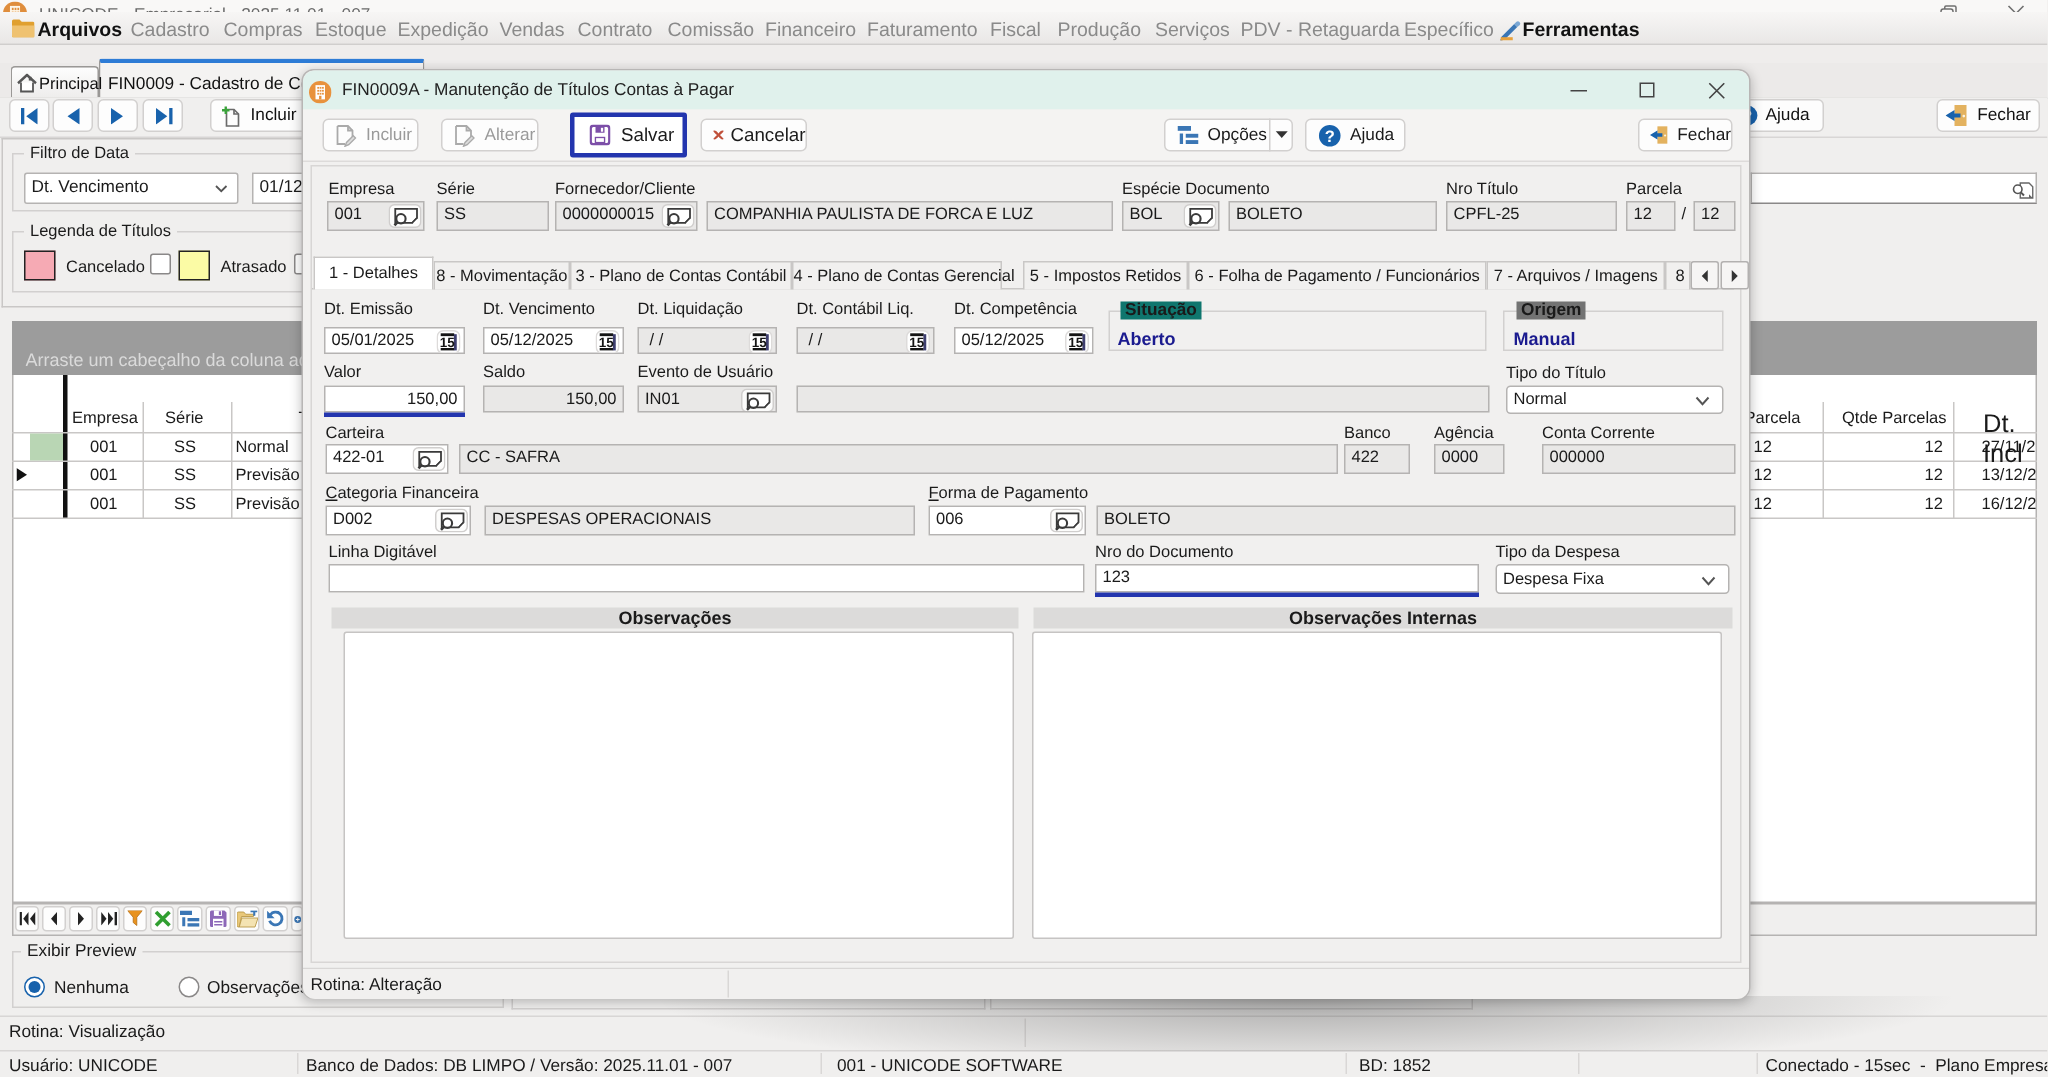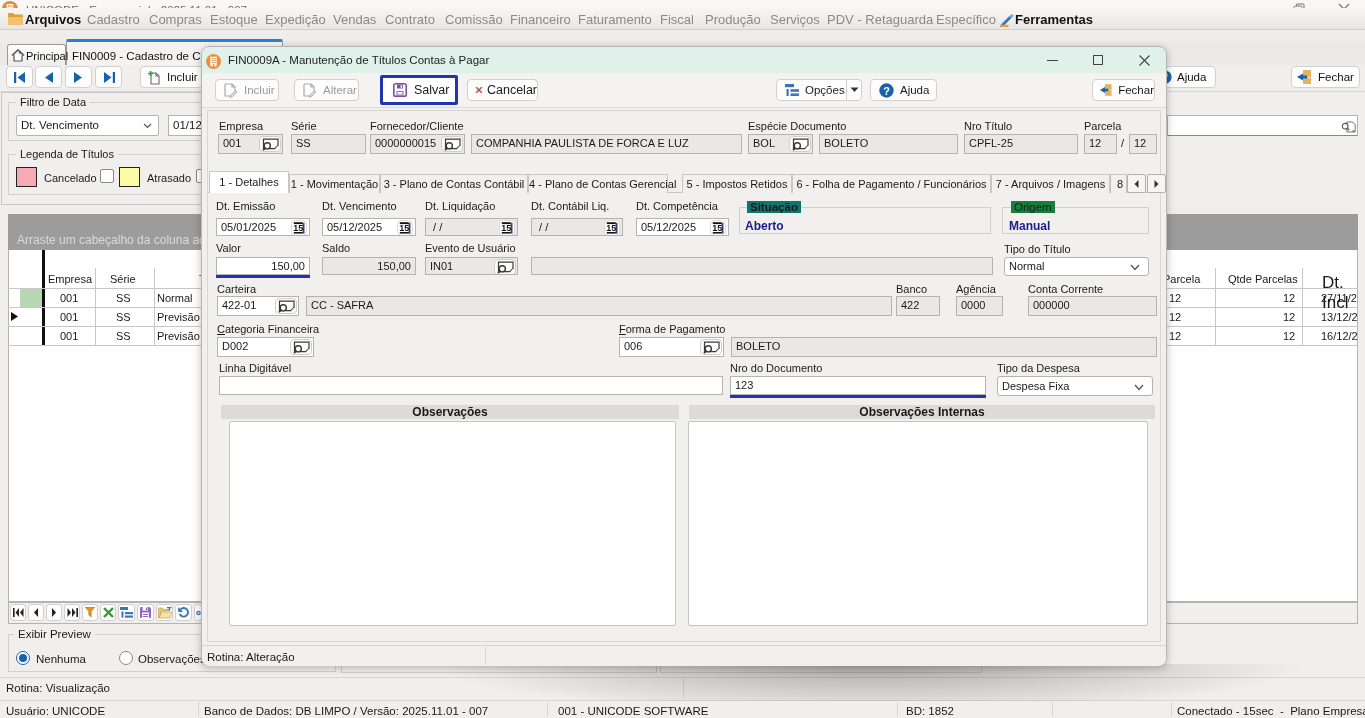--- a/index.html
+++ b/index.html
@@ -440,21 +440,21 @@
       </svg></div>
   <div class="fld" style="left:617px;top:87px;width:139px;height:20px">BOLETO</div>
   <div class="lbl" style="left:762px;top:73px">Nro Título</div>
   <div class="fld" style="left:762px;top:87px;width:114px;height:20px">CPFL-25</div>
   <div class="lbl" style="left:882px;top:73px">Parcela</div>
   <div class="fld" style="left:882px;top:87px;width:33px;height:20px">12</div>
   <div class="lbl" style="left:919px;top:90px">/</div>
   <div class="fld" style="left:927px;top:87px;width:28px;height:20px">12</div>
 
   <div class="abs" style="left:6px;top:145px;width:948px;height:1px;background:#c9c7c6"></div>
-  <div class="dtab" style="left:87px;width:91px">1 - Movimentação</div>
+  <div class="dtab" style="left:87px;width:91px">8 - Movimentação</div>
   <div class="dtab" style="left:178px;width:148px">3 - Plano de Contas Contábil</div>
   <div class="dtab" style="left:326px;width:140px">4 - Plano de Contas Gerencial</div>
   <div class="dtab" style="left:480px;width:110px">5 - Impostos Retidos</div>
   <div class="dtab" style="left:590px;width:199px">6 - Folha de Pagamento / Funcionários</div>
   <div class="dtab" style="left:789px;width:119px">7 - Arquivos / Imagens</div>
   <div class="dtab" style="left:908px;width:17px;text-align:left;padding-left:6px;overflow:hidden">8 - An</div>
   <div class="dtab act" style="left:7px;width:80px;line-height:21px">1 - Detalhes</div>
   <div class="abs" style="left:925px;top:127px;width:19px;height:19px;background:#f6f5f4;border:1px solid #b3b1b0;border-radius:2px;text-align:center"><svg width="5" height="8" viewBox="0 0 5 8" style="margin-top:5px">
         <path d="M4.5 0 L0.5 4 L4.5 8 Z" fill="#333"></path>
       </svg></div>
@@ -504,21 +504,21 @@
         <rect x="2.8" y="2.2" width="10.4" height="11.6" fill="#fff"></rect>
         <rect x="2.8" y="2.2" width="9" height="1.9" fill="#141414"></rect>
         <rect x="2.8" y="12" width="9" height="1.6" fill="#141414"></rect>
         <rect x="11.6" y="2.8" width="1.9" height="10.8" fill="#3e3e6e"></rect>
         <text x="7.2" y="11.2" font-size="9" font-weight="bold" fill="#141414" text-anchor="middle" font-family="Liberation Sans">15</text>
       </svg></div>
   <div class="abs" style="left:537px;top:160px;width:252px;height:27px;border:1px solid #d2d0cf"></div>
   <div class="abs" style="left:545px;top:154px;background:#0f766e;padding:0 3px;font-size:11.5px;font-weight:bold">Situação</div>
   <div class="abs" style="left:543px;top:172px;font-size:12px;font-weight:bold;color:#1b1b8f">Aberto</div>
   <div class="abs" style="left:800px;top:160px;width:147px;height:27px;border:1px solid #d2d0cf"></div>
-  <div class="abs" style="left:809px;top:154px;background:#15803d;padding:0 3px;font-size:11.5px;font-weight:normal">Origem</div>
+  <div class="abs" style="left:809px;top:154px;background:#737373;padding:0 3px;font-size:11.5px;font-weight:bold">Origem</div>
   <div class="abs" style="left:807px;top:172px;font-size:12px;font-weight:bold;color:#1b1b8f">Manual</div>
   <div class="lbl" style="left:14px;top:195px">Valor</div>
   <div class="fldw" style="left:14px;top:210px;width:94px;height:18px;line-height:16px;text-align:right">150,00</div>
   <div class="abs" style="left:14px;top:228px;width:94px;height:3px;background:#2335ae"></div>
   <div class="lbl" style="left:120px;top:195px">Saldo</div>
   <div class="fld" style="left:120px;top:210px;width:94px;height:18px;line-height:16px;text-align:right">150,00</div>
   <div class="lbl" style="left:223px;top:195px">Evento de Usuário</div>
   <div class="fld" style="left:223px;top:210px;width:93px;height:18px;line-height:16px">IN01<svg class="mag" width="22" height="16" viewBox="0 0 22 16">
         <rect x="0.5" y="0.5" width="21" height="15" rx="3.5" fill="#fcfcfb" stroke="#d0cecd"></rect>
         <path d="M4.5 3.2 L19 3.2 L19 9.3 L15.8 12.6 L4.5 12.6 Z" fill="#fff" stroke="#3a3a3a" stroke-width="1.2"></path>
@@ -550,20 +550,21 @@
   <div class="fld" style="left:826px;top:249px;width:129px;height:20px">000000</div>
   <div class="lbl" style="left:15px;top:276px"><span style="text-decoration:underline">C</span>ategoria Financeira</div>
   <div class="fldw" style="left:15px;top:290px;width:97px;height:20px">D002<svg class="mag" width="22" height="16" viewBox="0 0 22 16">
         <rect x="0.5" y="0.5" width="21" height="15" rx="3.5" fill="#fcfcfb" stroke="#d0cecd"></rect>
         <path d="M4.5 3.2 L19 3.2 L19 9.3 L15.8 12.6 L4.5 12.6 Z" fill="#fff" stroke="#3a3a3a" stroke-width="1.2"></path>
         <path d="M19 9.3 L15.8 12.6 L19 12.6 Z" fill="#fff"></path>
         <path d="M15.8 12.6 L19 9.3" stroke="#3a3a3a" stroke-width="1"></path>
         <circle cx="8.3" cy="9.8" r="3.1" fill="#fff" stroke="#3a3a3a" stroke-width="1.4"></circle>
         <path d="M6 12.1 L4 14.3" stroke="#3a3a3a" stroke-width="1.7"></path>
       </svg></div>
+  <div class="fld" style="left:121px;top:290px;width:287px;height:20px">DESPESAS OPERACIONAIS</div>
   <div class="lbl" style="left:417px;top:276px"><span style="text-decoration:underline">F</span>orma de Pagamento</div>
   <div class="fldw" style="left:417px;top:290px;width:105px;height:20px">006<svg class="mag" width="22" height="16" viewBox="0 0 22 16">
         <rect x="0.5" y="0.5" width="21" height="15" rx="3.5" fill="#fcfcfb" stroke="#d0cecd"></rect>
         <path d="M4.5 3.2 L19 3.2 L19 9.3 L15.8 12.6 L4.5 12.6 Z" fill="#fff" stroke="#3a3a3a" stroke-width="1.2"></path>
         <path d="M19 9.3 L15.8 12.6 L19 12.6 Z" fill="#fff"></path>
         <path d="M15.8 12.6 L19 9.3" stroke="#3a3a3a" stroke-width="1"></path>
         <circle cx="8.3" cy="9.8" r="3.1" fill="#fff" stroke="#3a3a3a" stroke-width="1.4"></circle>
         <path d="M6 12.1 L4 14.3" stroke="#3a3a3a" stroke-width="1.7"></path>
       </svg></div>
   <div class="fld" style="left:529px;top:290px;width:426px;height:20px">BOLETO</div>

